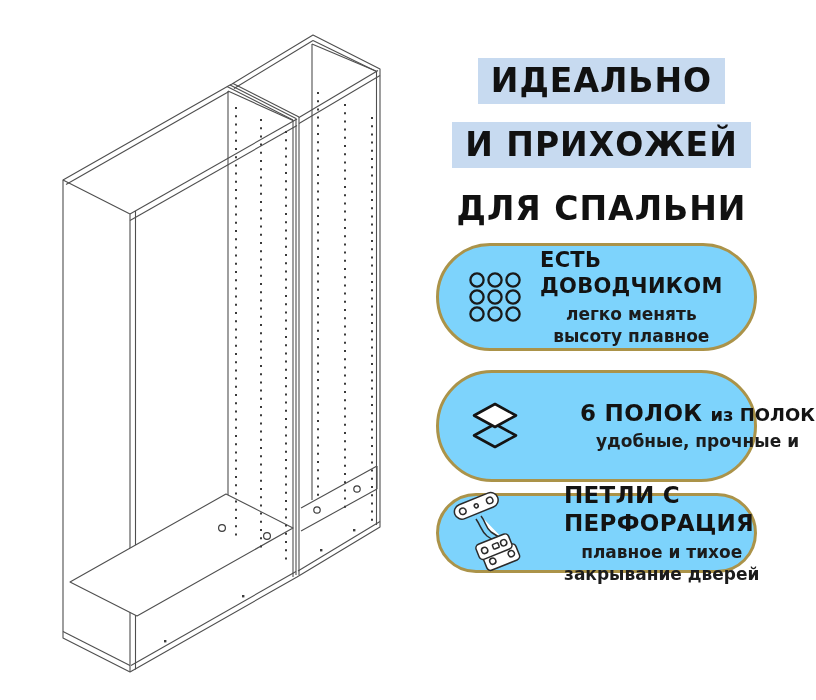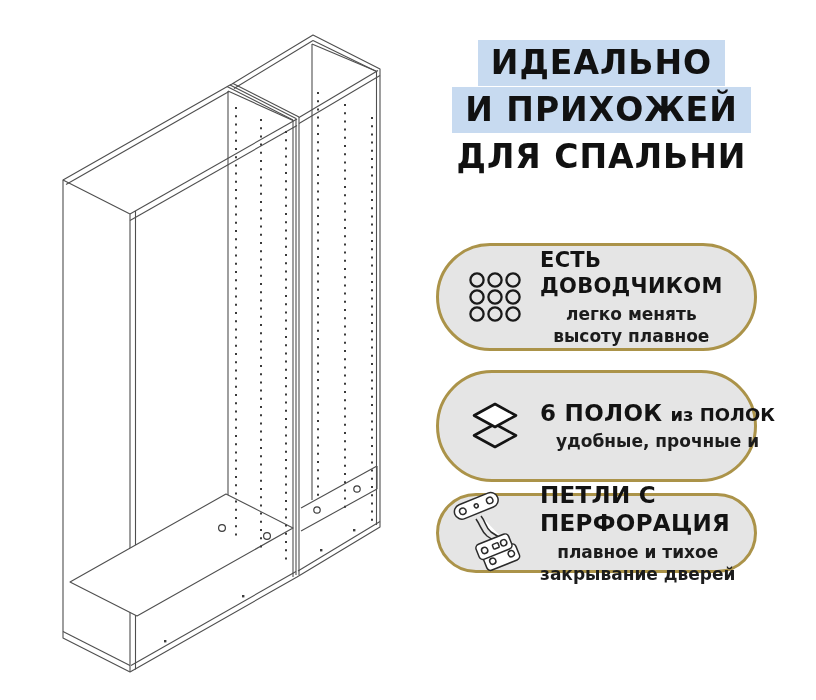--- a/index.html
+++ b/index.html
@@ -4,35 +4,35 @@
 <style>
   html,body{margin:0;padding:0;background:#ffffff;}
   .canvas{
     position:relative;width:816px;height:700px;background:#ffffff;overflow:hidden;
     font-family:"DejaVu Sans","Liberation Sans",sans-serif;color:#161616;
   }
   
   .art{position:absolute;left:0;top:0;width:816px;height:700px;}
   
   .headline{position:absolute;left:441px;top:40px;width:321px;text-align:center;}
-  .headline .hl-line{height:46px;margin-bottom:1px;display:flex;justify-content:center;align-items:center;}
+  .headline .hl-line{height:46px;margin-bottom:1px;display:flex;justify-content:center;align-items:center;margin-top:18px;}
   .headline span{
     font-size:33px;font-weight:700;letter-spacing:1px;white-space:nowrap;
     padding:3px 13px;line-height:40px;color:#111;
   }
   .headline span.hl{background:#c7daf0;}
   
   .capsule{
     position:absolute;left:436px;width:321px;box-sizing:border-box;
-    border:3px solid #ab9349;border-radius:60px;background:#e5e5e5;
+    border:3px solid #ab9349;border-radius:60px;background:#7dd3fc;
     display:flex;align-items:center;
   }
   .cap-1{top:243px;height:108px;}
-  .cap-2{top:370px;height:112px;}
-  .cap-3{top:493px;height:80px;}
+  .cap-2{top:370px;height:112px;gap:40px;}
+  .cap-3{top:493px;height:80px;gap:24px;}
   .icon-box{flex:0 0 64px;margin-left:24px;display:flex;justify-content:center;align-items:center;}
   .cap-3 .icon-box{flex:0 0 74px;margin-left:14px;}
   .cap-text{margin-left:13px;}
   .t-big{font-size:21px;font-weight:700;line-height:26px;letter-spacing:.3px;color:#131313;white-space:nowrap;}
   .t-big2{font-size:23px;font-weight:700;line-height:28px;letter-spacing:.3px;color:#131313;white-space:nowrap;}
   .t-sub{font-size:17px;font-weight:600;line-height:22px;margin-top:4px;color:#1c1c1c;white-space:nowrap;text-align:center;}
   .shelf-title{display:flex;align-items:baseline;white-space:nowrap;}
   .shelf-title .main{font-size:23px;font-weight:700;letter-spacing:.3px;color:#131313;}
   .shelf-title .suffix{font-size:18px;font-weight:700;margin-left:8px;color:#131313;}
 </style>

